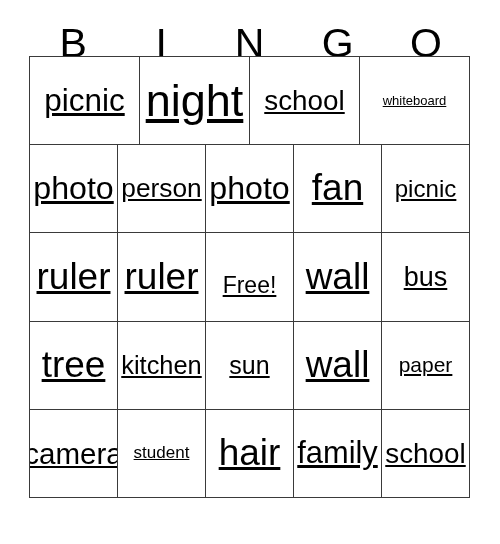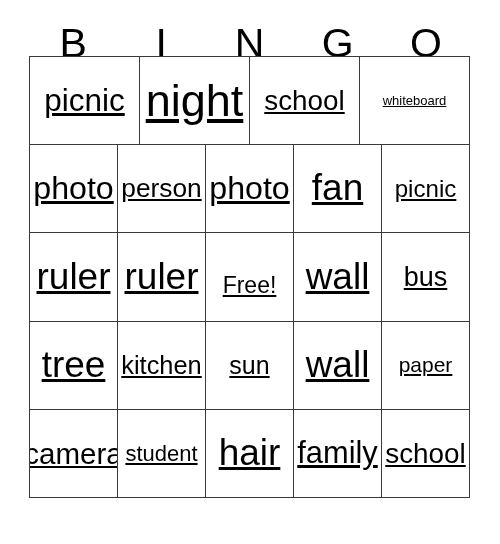--- a/index.html
+++ b/index.html
@@ -165,21 +165,21 @@
       <div class="bingo-cell">
           <span class="cell-text" style="font-size: 21px;">paper</span>
         </div>
     </div>
 
     <div class="bingo-row">
       <div class="bingo-cell">
           <span class="cell-text" style="font-size: 29.52px;">camera</span>
         </div>
       <div class="bingo-cell">
-          <span class="cell-text" style="font-size: 22px;">student</span>
+          <span class="cell-text" style="font-size: 17px;">student</span>
         </div>
       <div class="bingo-cell">
           <span class="cell-text" style="font-size: 36.97px;">hair</span>
         </div>
       <div class="bingo-cell">
           <span class="cell-text" style="font-size: 30.82px;">family</span>
         </div>
       <div class="bingo-cell">
           <span class="cell-text" style="font-size: 27.83px;">school</span>
         </div>

